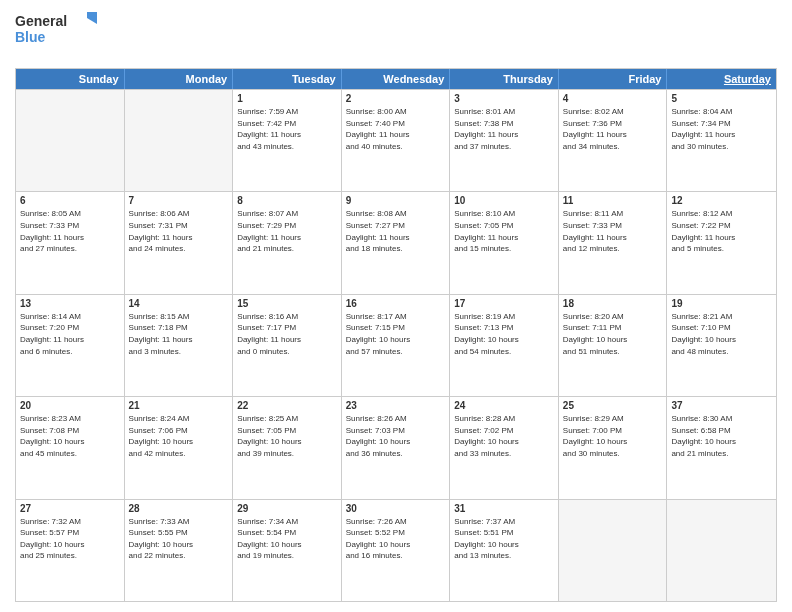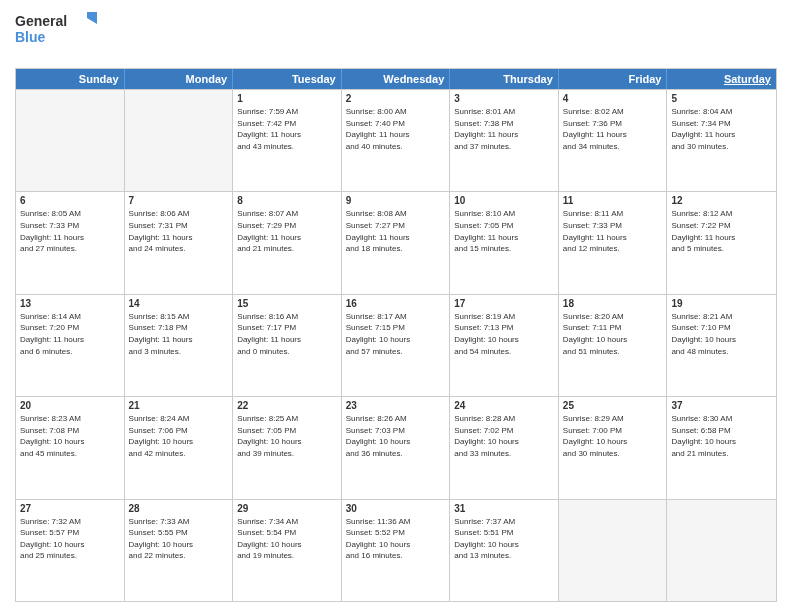--- a/index.html
+++ b/index.html
@@ -333,21 +333,21 @@
           </div>
           <div class="cal-cell">
             <span class="day-number">29</span>
             <div class="cell-line">Sunrise: 7:34 AM</div>
             <div class="cell-line">Sunset: 5:54 PM</div>
             <div class="cell-line">Daylight: 10 hours</div>
             <div class="cell-line">and 19 minutes.</div>
           </div>
           <div class="cal-cell">
             <span class="day-number">30</span>
-            <div class="cell-line">Sunrise: 11:36 AM</div>
+            <div class="cell-line">Sunrise: 7:26 AM</div>
             <div class="cell-line">Sunset: 5:52 PM</div>
             <div class="cell-line">Daylight: 10 hours</div>
             <div class="cell-line">and 16 minutes.</div>
           </div>
           <div class="cal-cell">
             <span class="day-number">31</span>
             <div class="cell-line">Sunrise: 7:37 AM</div>
             <div class="cell-line">Sunset: 5:51 PM</div>
             <div class="cell-line">Daylight: 10 hours</div>
             <div class="cell-line">and 13 minutes.</div>

